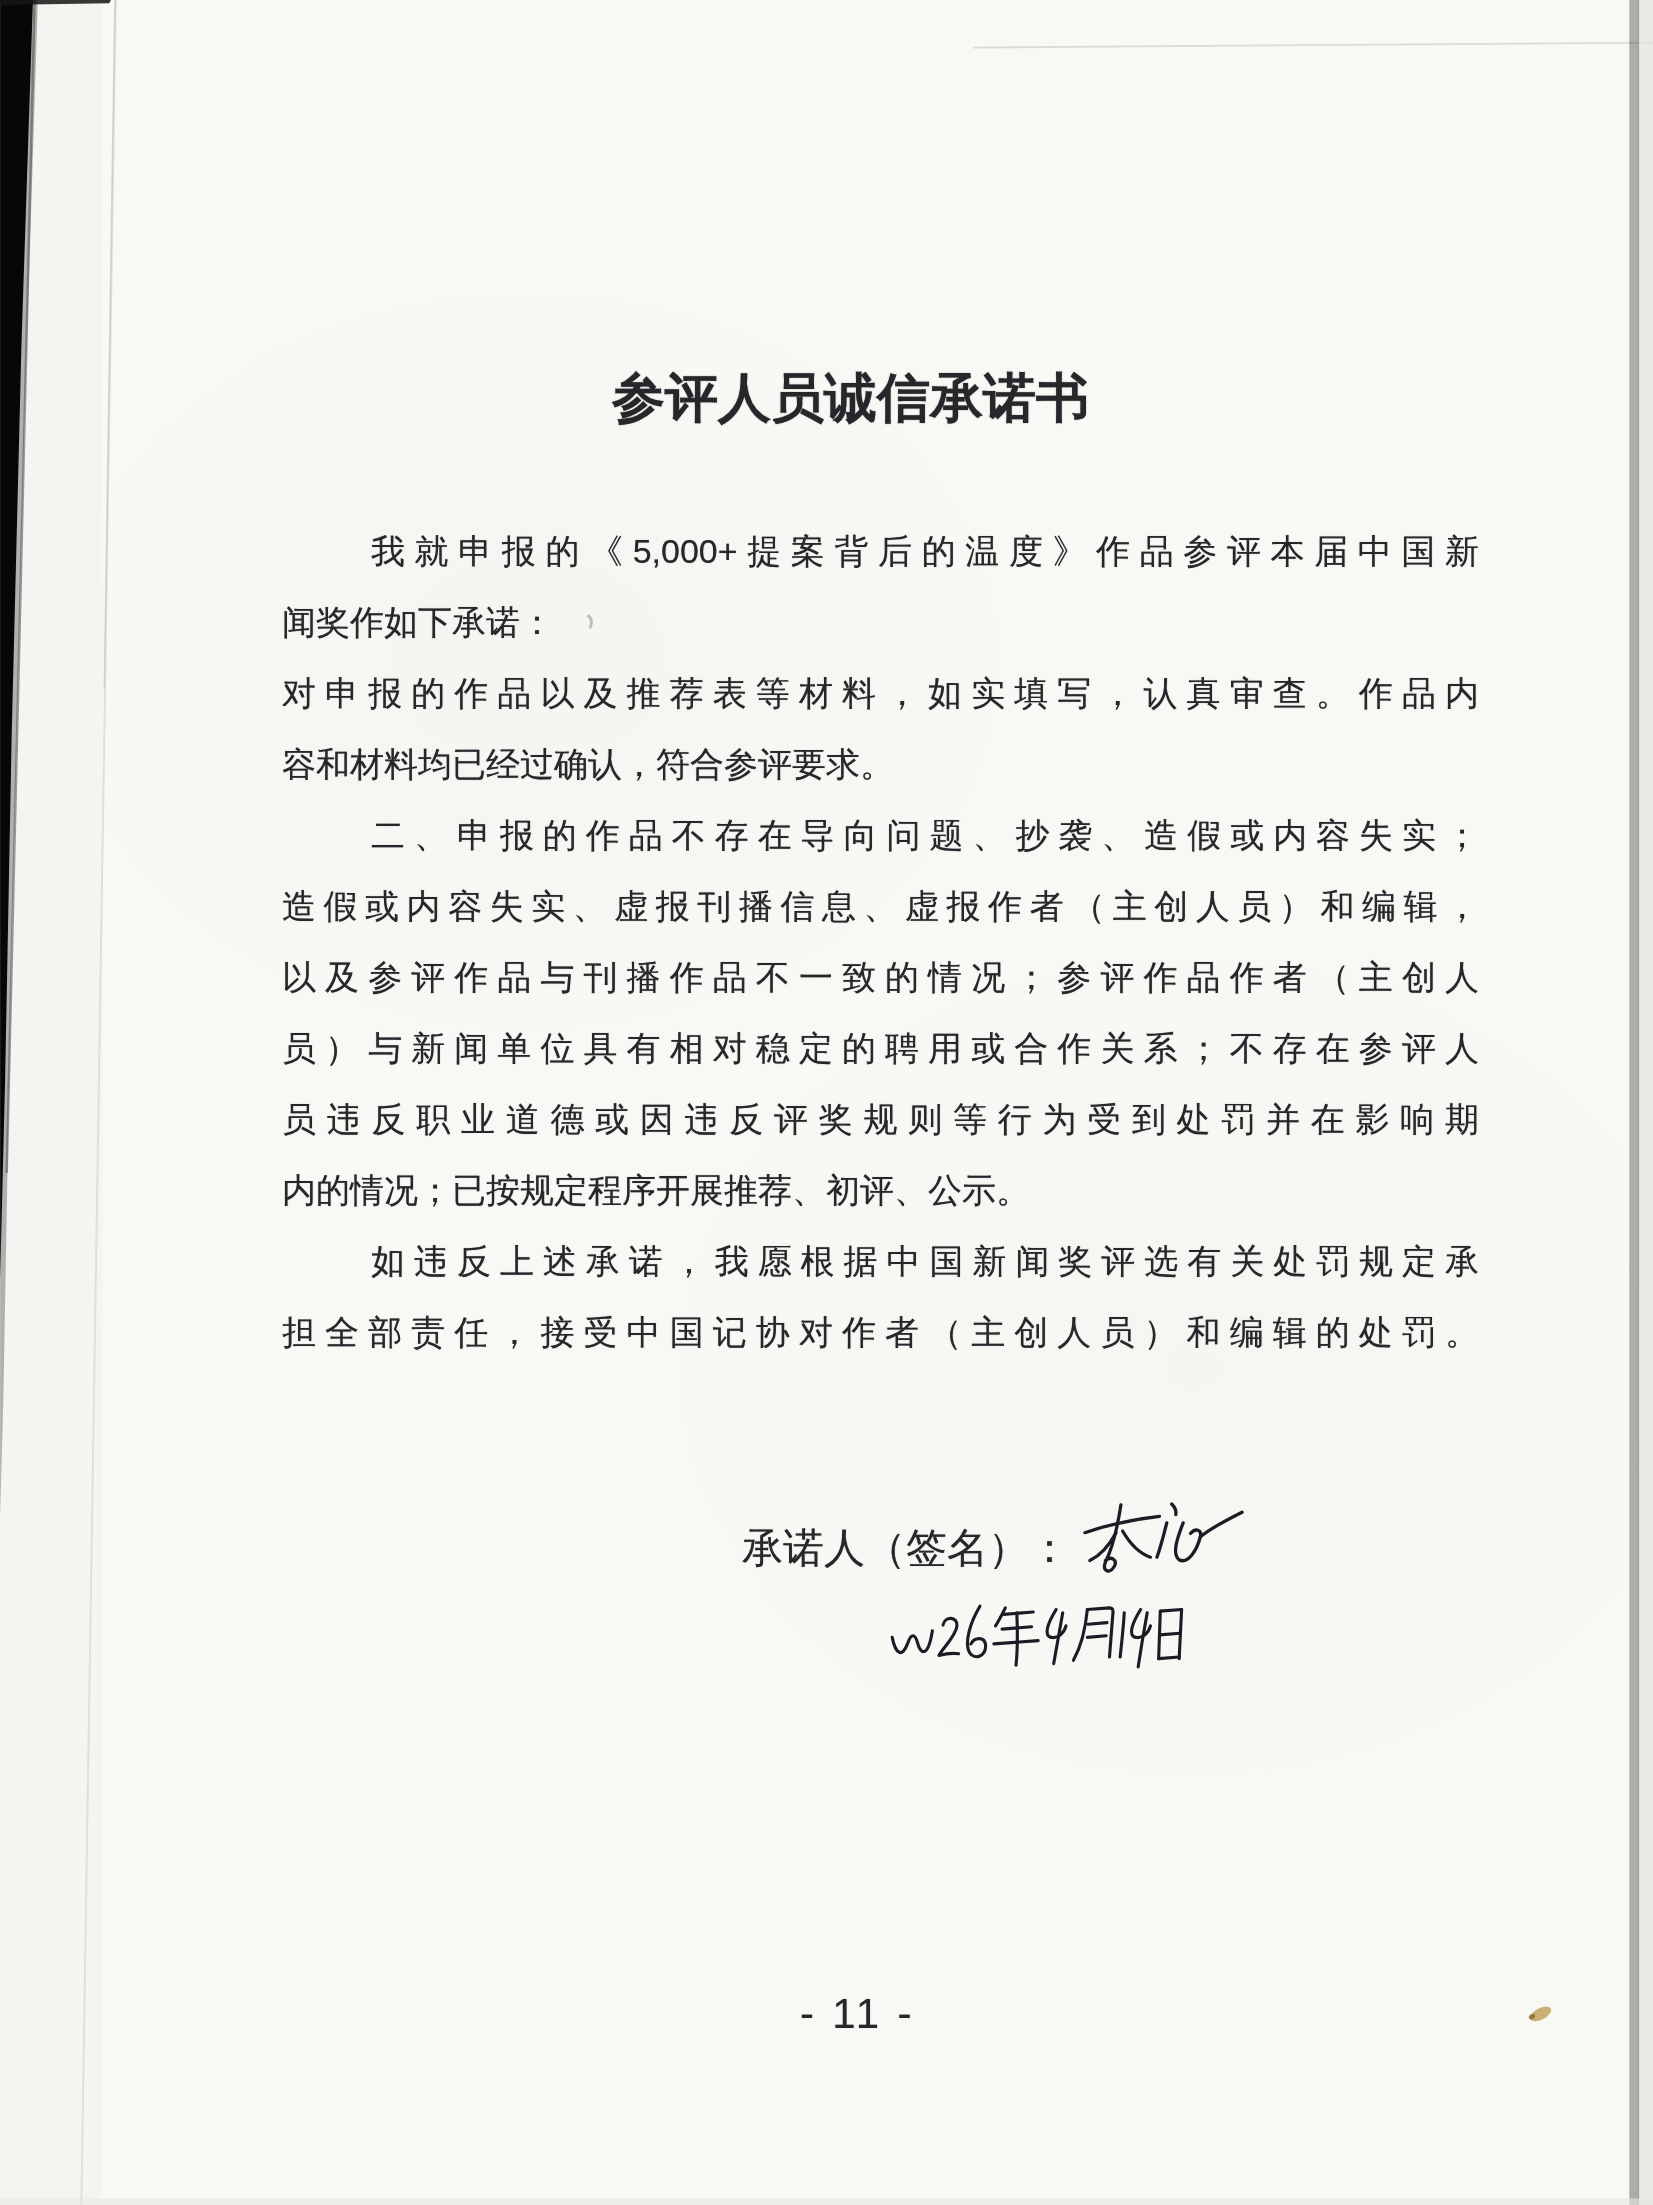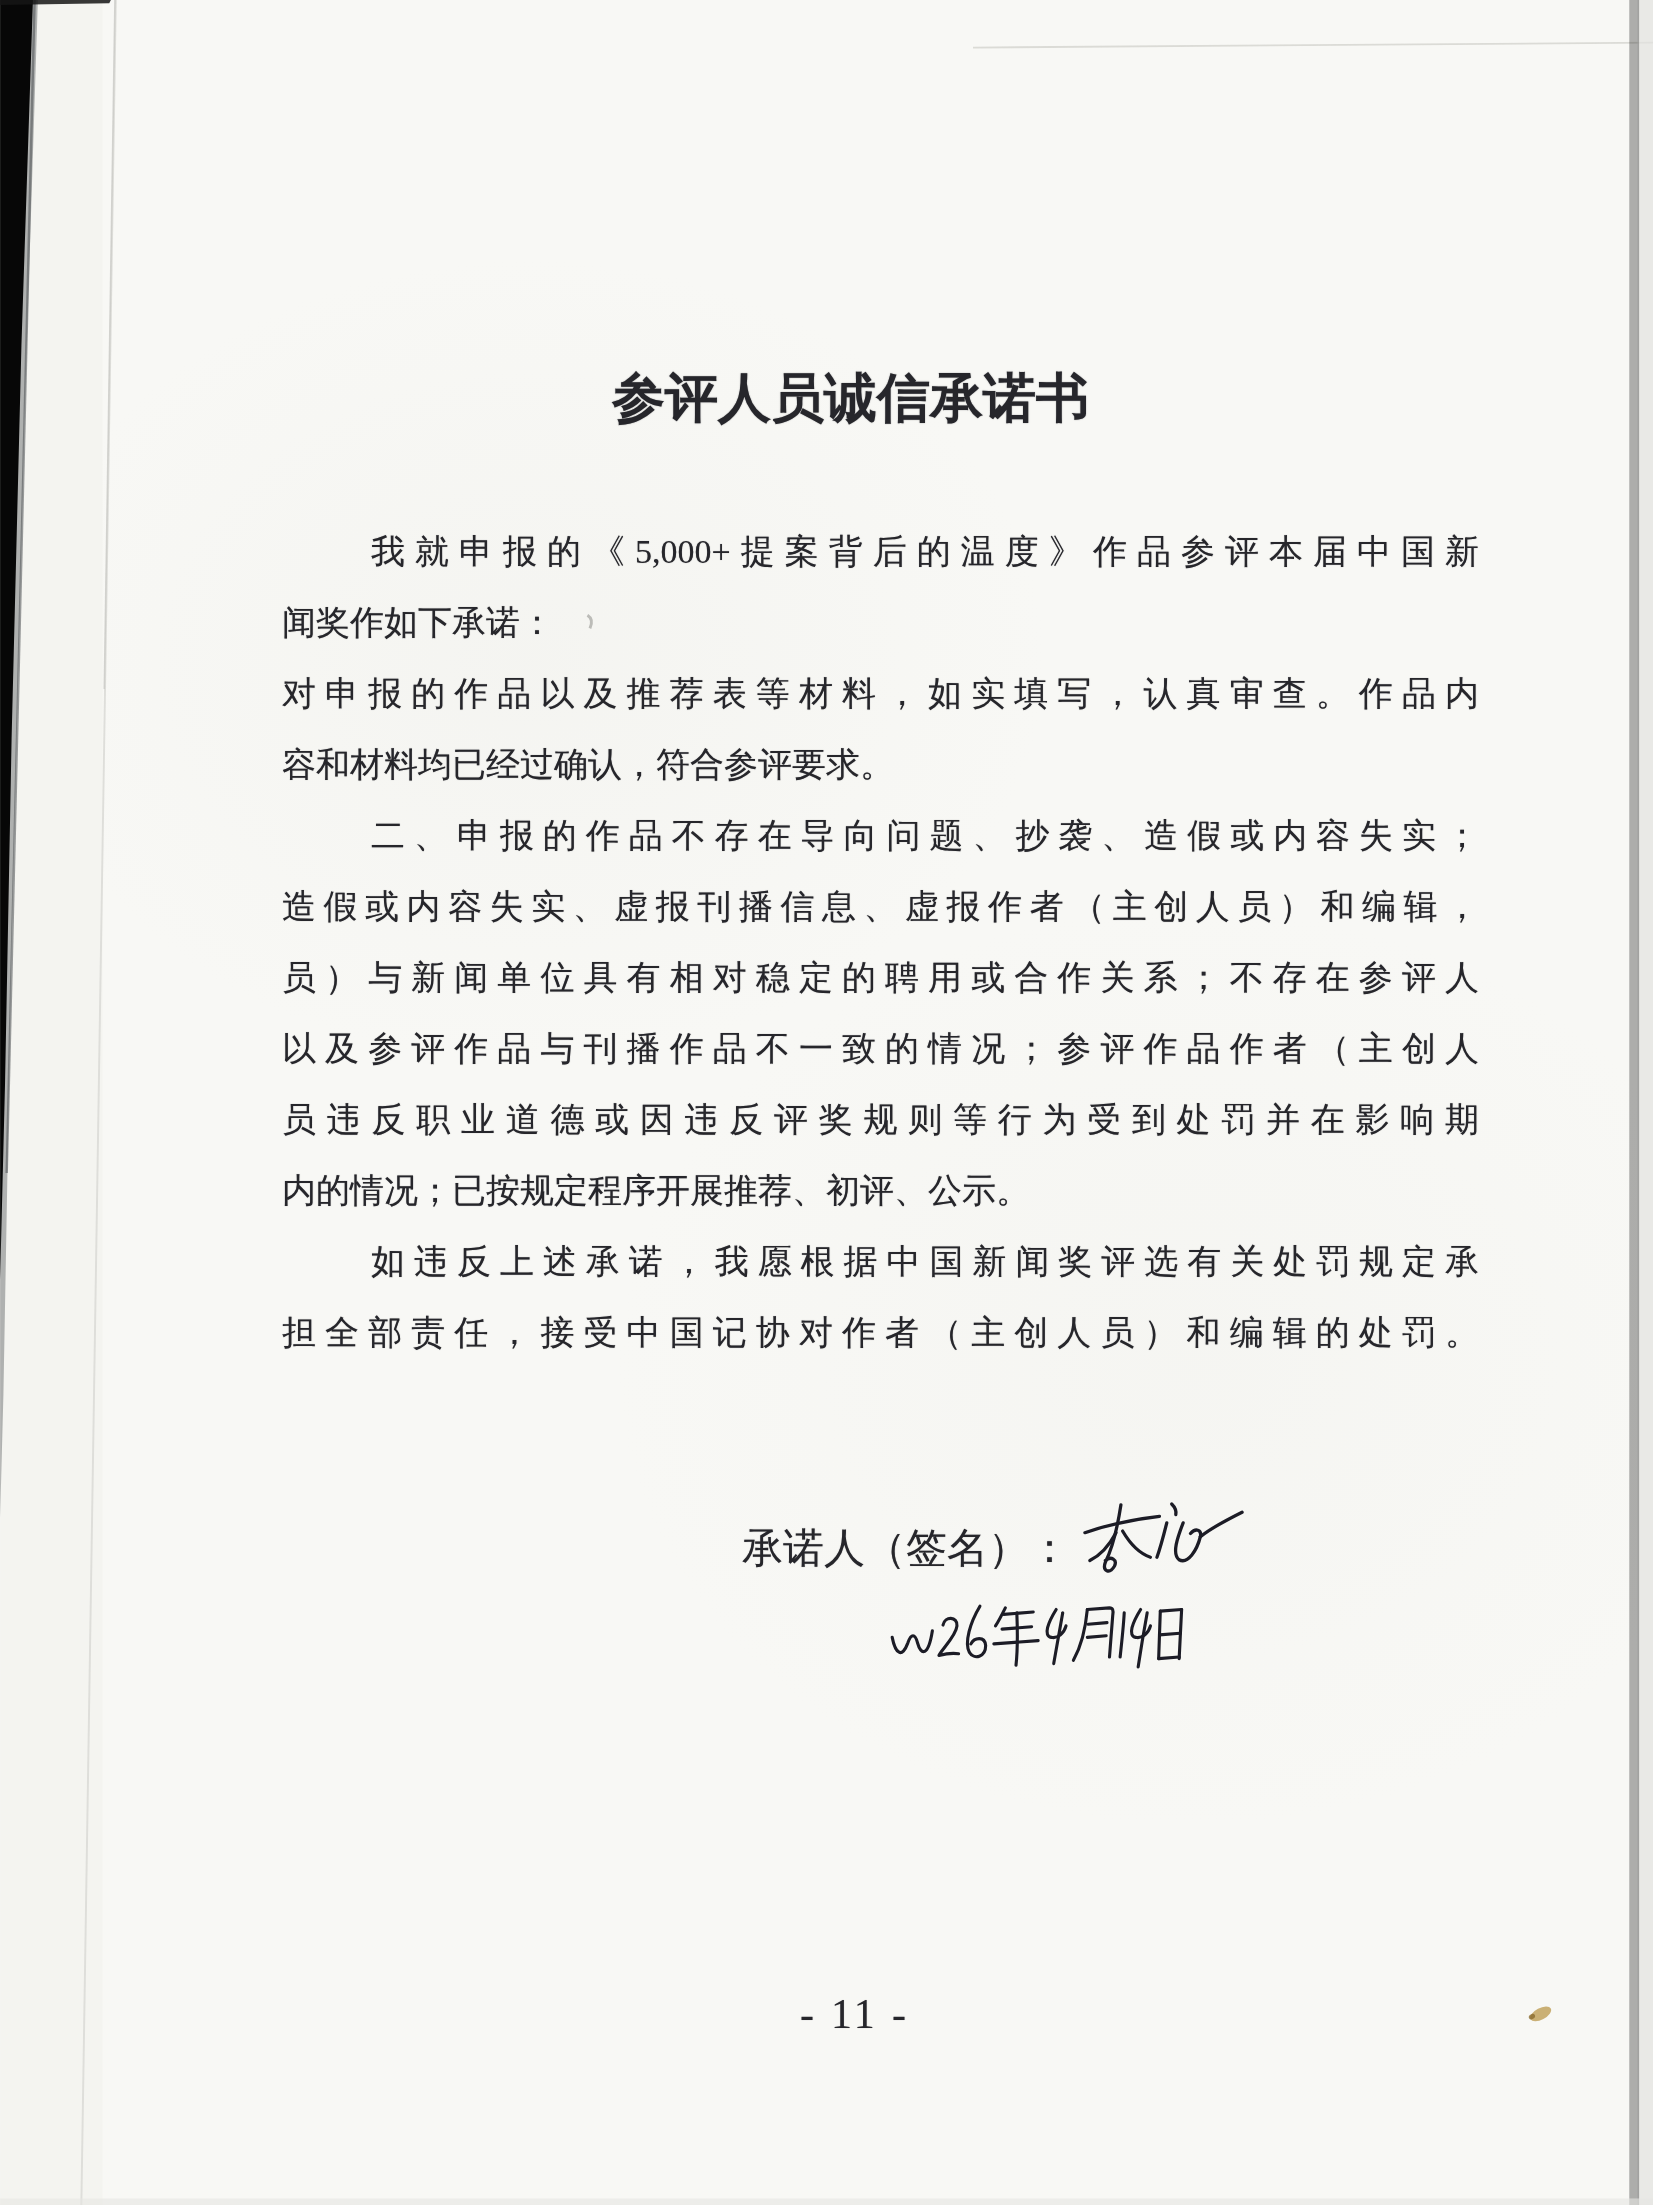--- a/index.html
+++ b/index.html
@@ -9,21 +9,21 @@
   }
   html,body{margin:0;padding:0;background:#e9e9e6;}
   .page{
     position:relative;
     width:1654px;height:2205px;
     overflow:hidden;
     background:
       radial-gradient(ellipse 738px 574px at 32% 30%, rgba(240,240,236,0.45), rgba(240,240,236,0) 70%),
       radial-gradient(ellipse 820px 656px at 72% 62%, rgba(241,241,237,0.40), rgba(241,241,237,0) 70%),
       var(--paper);
-    font-family:Liberation Serif, serif;
+    font-family:Liberation Sans, sans-serif;
     color:var(--ink);
   }
   svg.artifacts{position:absolute;left:0;top:0;width:1654px;height:2205px;}
   .title{
     position:absolute;left:612px;top:366px;margin:0;
     font-size:53px;line-height:64px;font-weight:700;
     letter-spacing:0px;white-space:nowrap;
     text-shadow:0 0 1.2px rgba(20,20,28,0.55);
   }
   .body-text{
@@ -90,22 +90,22 @@
 
   <h1 class="title">参评人员诚信承诺书</h1>
 
   <div class="body-text">
       <div class="body-line j ind">我就申报的《5,000+提案背后的温度》作品参评本届中国新</div>
       <div class="body-line">闻奖作如下承诺：</div>
       <div class="body-line j">对申报的作品以及推荐表等材料，如实填写，认真审查。作品内</div>
       <div class="body-line">容和材料均已经过确认，符合参评要求。</div>
       <div class="body-line j ind">二、申报的作品不存在导向问题、抄袭、造假或内容失实；</div>
       <div class="body-line j">造假或内容失实、虚报刊播信息、虚报作者（主创人员）和编辑，</div>
+      <div class="body-line j">以及参评作品与刊播作品不一致的情况；参评作品作者（主创人</div>
       <div class="body-line j">员）与新闻单位具有相对稳定的聘用或合作关系；不存在参评人</div>
-      <div class="body-line j">以及参评作品与刊播作品不一致的情况；参评作品作者（主创人</div>
       <div class="body-line j">员违反职业道德或因违反评奖规则等行为受到处罚并在影响期</div>
       <div class="body-line">内的情况；已按规定程序开展推荐、初评、公示。</div>
       <div class="body-line j ind">如违反上述承诺，我愿根据中国新闻奖评选有关处罚规定承</div>
       <div class="body-line j">担全部责任，接受中国记协对作者（主创人员）和编辑的处罚。</div>
     </div>
 
   <span class="sig-label">承诺人（签名）：</span>
 
   <svg class="sig-script" viewBox="0 0 204 97" xmlns="http://www.w3.org/2000/svg" fill="none" stroke="#1c1c26" stroke-width="4" stroke-linecap="round" stroke-linejoin="round">
     <path d="M6,42 C32,33 62,26 97,22"></path>

